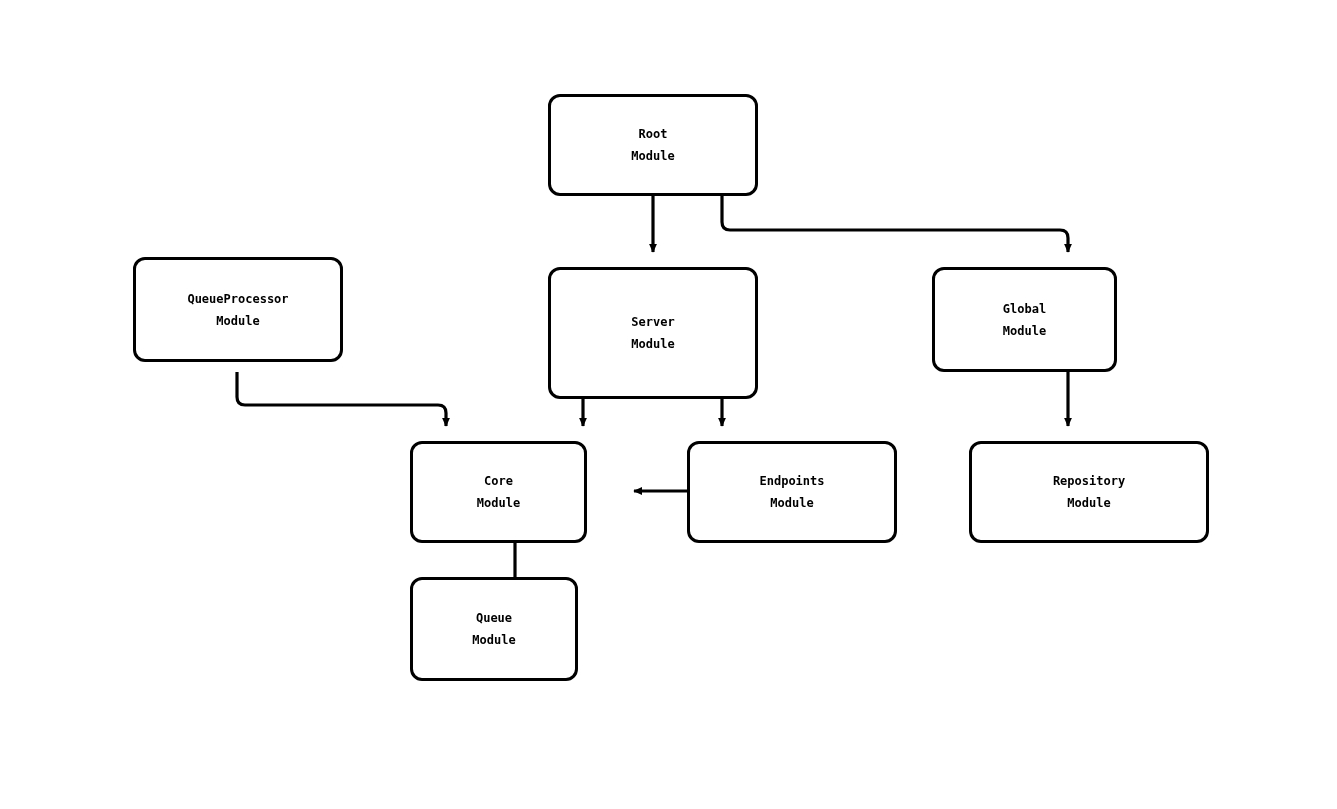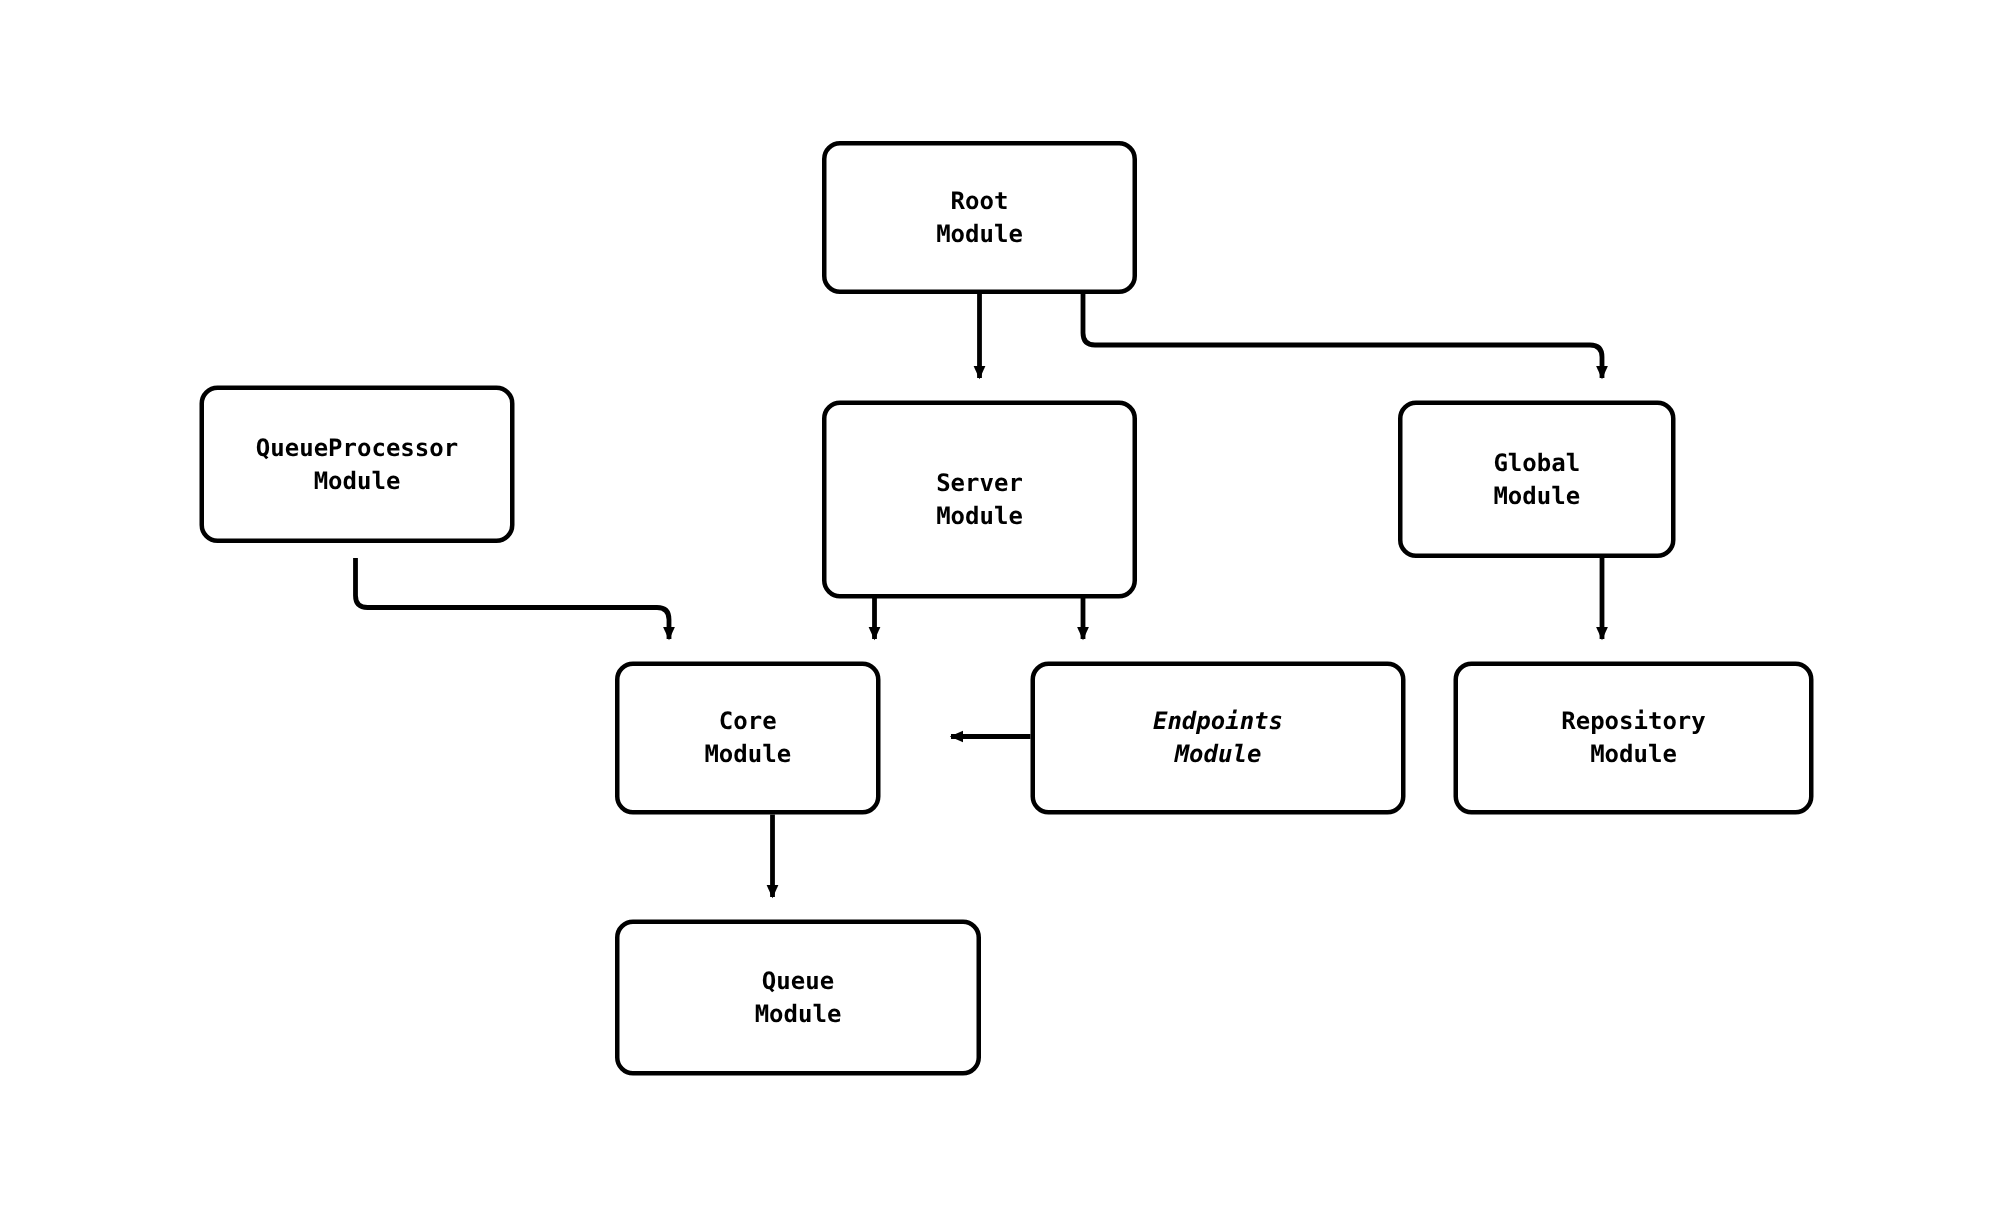--- a/index.html
+++ b/index.html
@@ -29,21 +29,21 @@
     border: 3px solid #000000;
     border-radius: 12px;
     display: flex;
     flex-direction: column;
     align-items: center;
     justify-content: center;
     z-index: 2;
   }
   .node-label {
     font-family: "DejaVu Sans Mono", "Liberation Mono", monospace;
-    font-size: 16px;
+    font-size: 12px;
     font-weight: 700;
     line-height: 22px;
     color: #000000;
     text-align: center;
     white-space: pre;
     letter-spacing: 0px;
   }
 </style>
 </head>
 <body>
@@ -92,28 +92,28 @@
   <div class="node" style="left:932px; top:267px; width:185px; height:105px;align-items:center;">
     <div class="node-label">Global</div>
     <div class="node-label">Module</div>
   </div>
 
   <div class="node" style="left:410px; top:441px; width:177px; height:102px;">
     <div class="node-label">Core</div>
     <div class="node-label">Module</div>
   </div>
 
-  <div class="node" style="left:687px; top:441px; width:250px; height:102px;font-style:italic;">
+  <div class="node" style="left:687px; top:441px; width:210px; height:102px;">
     <div class="node-label">Endpoints</div>
     <div class="node-label">Module</div>
   </div>
 
   <div class="node" style="left:969px; top:441px; width:240px; height:102px;">
     <div class="node-label">Repository</div>
     <div class="node-label">Module</div>
   </div>
 
-  <div class="node" style="left:410px; top:613px; width:244px; height:104px;">
+  <div class="node" style="left:410px; top:577px; width:168px; height:104px;">
     <div class="node-label">Queue</div>
     <div class="node-label">Module</div>
   </div>
 
 </div>
 
 </body></html>

